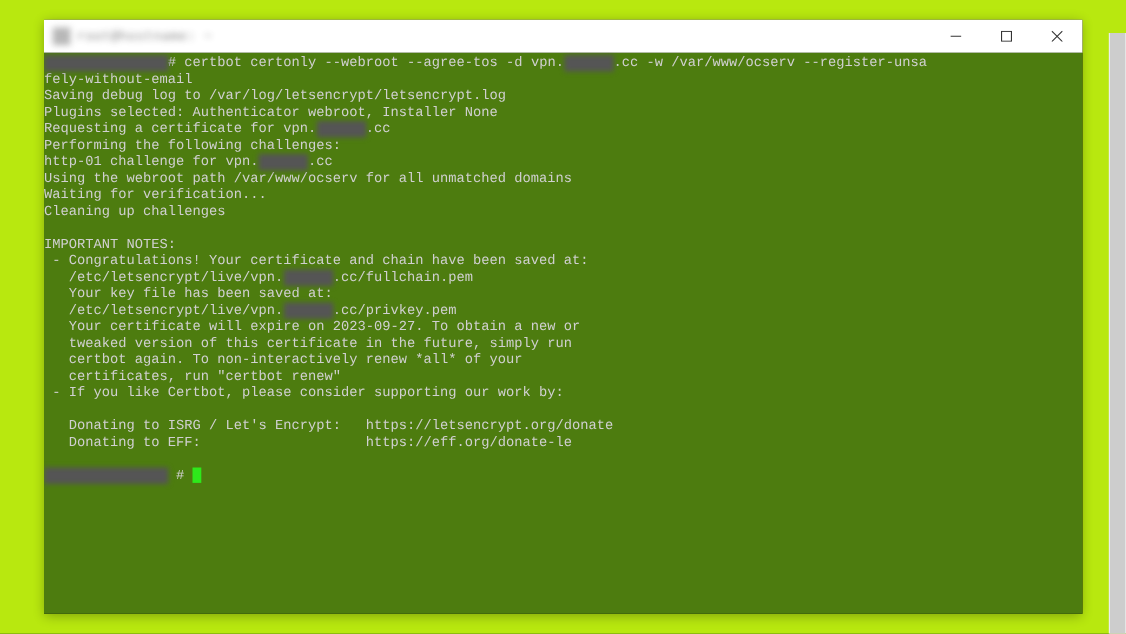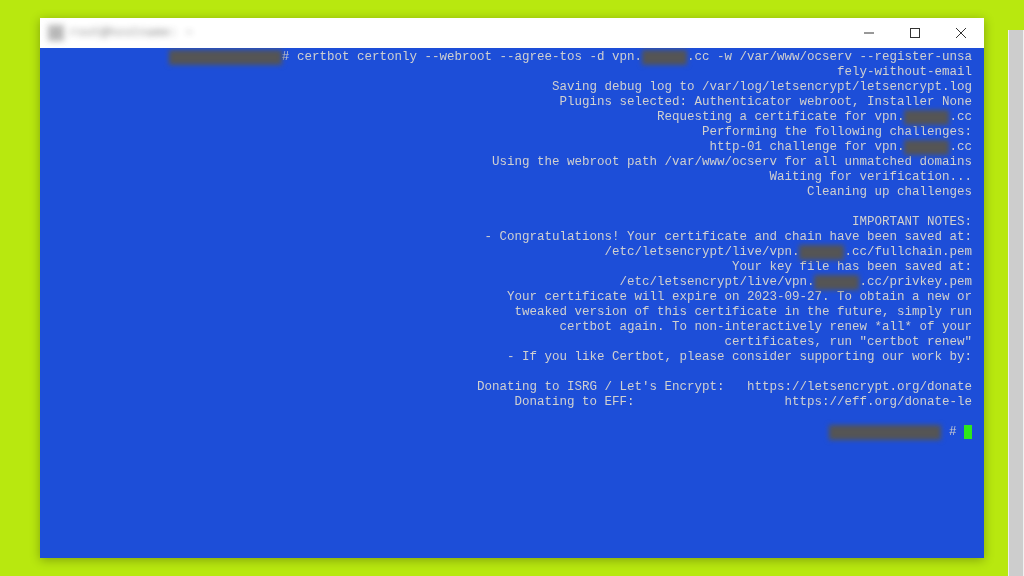--- a/index.html
+++ b/index.html
@@ -52,29 +52,28 @@
       align-items: center;
       justify-content: center;
       font-size: 13px;
       color: #333;
       font-family: "Segoe UI", sans-serif;
       cursor: pointer;
     }
     .win-btn svg { width: 10px; height: 10px; }
     .terminal {
       flex: 1;
-      background: #1d4ed8;
+      background: #4d7c0f;
       color: #d0d0d0;
       font-size: 12.5px;
       line-height: 15px;
-      padding: 2px 12px;
+      padding: 2px 0;
       white-space: pre;
       overflow: hidden;
       position: relative;
-      text-align: right;
     }
     .blur {
       background: #555;
       color: transparent;
       filter: blur(2.5px);
       border-radius: 1px;
       display: inline-block;
       user-select: none;
     }
     .cursor {

